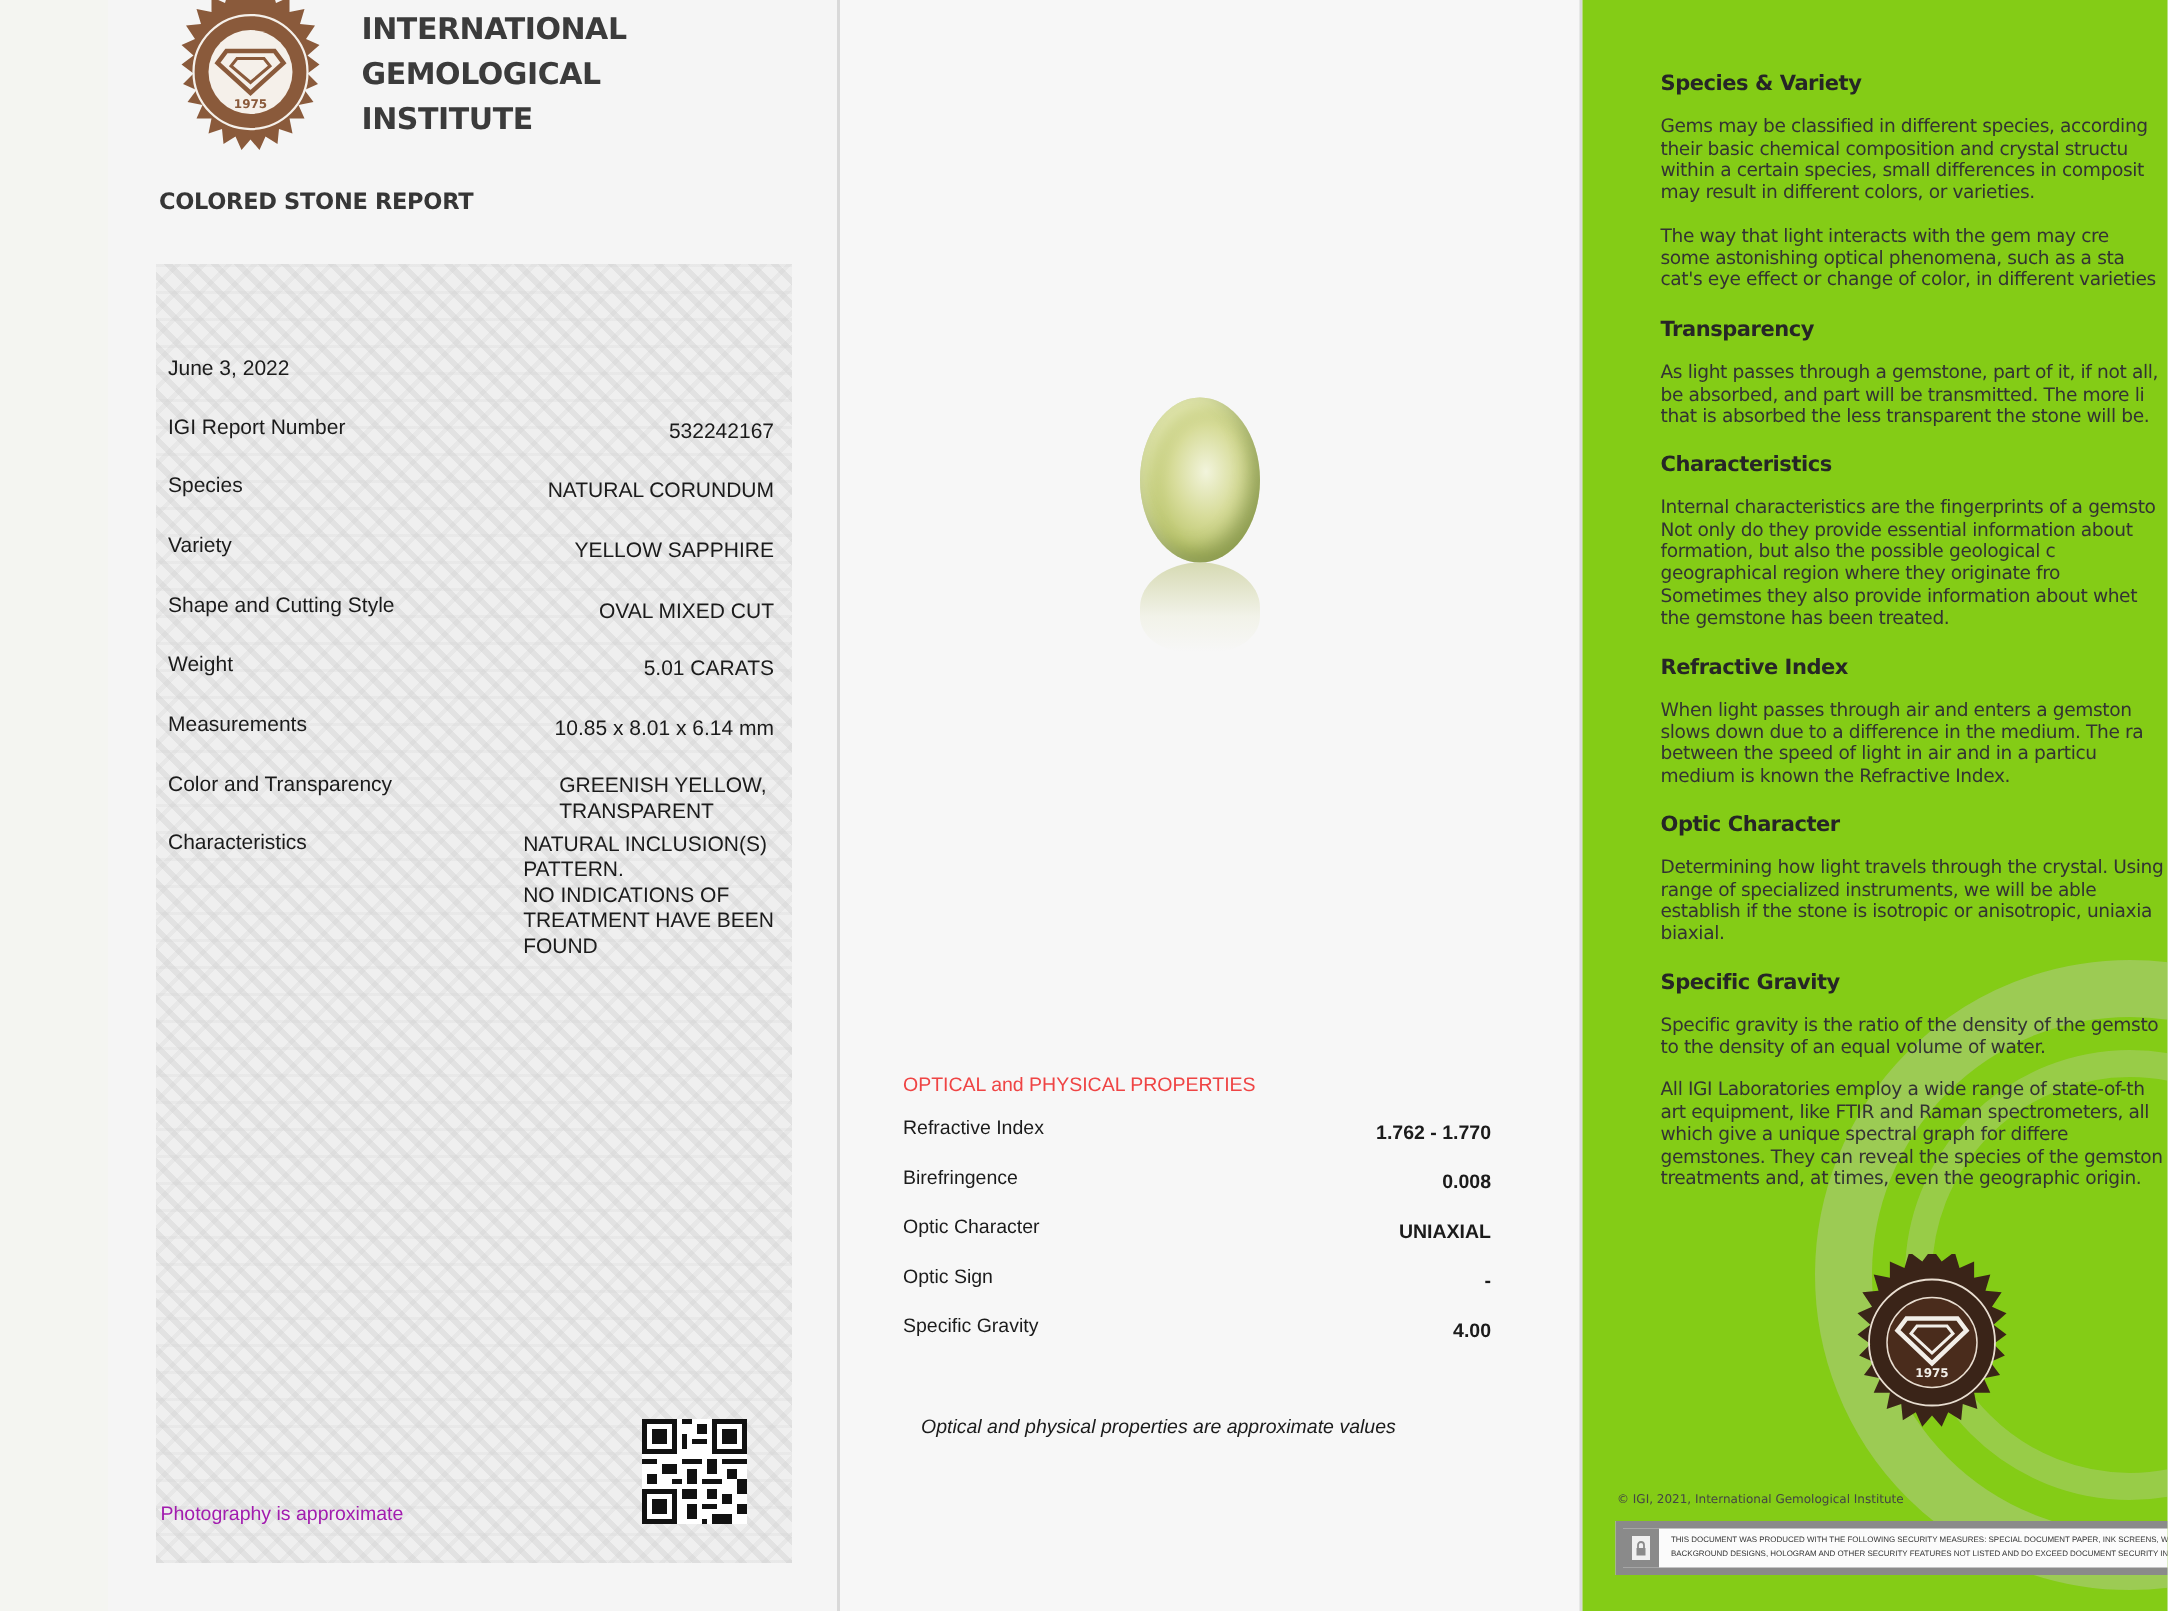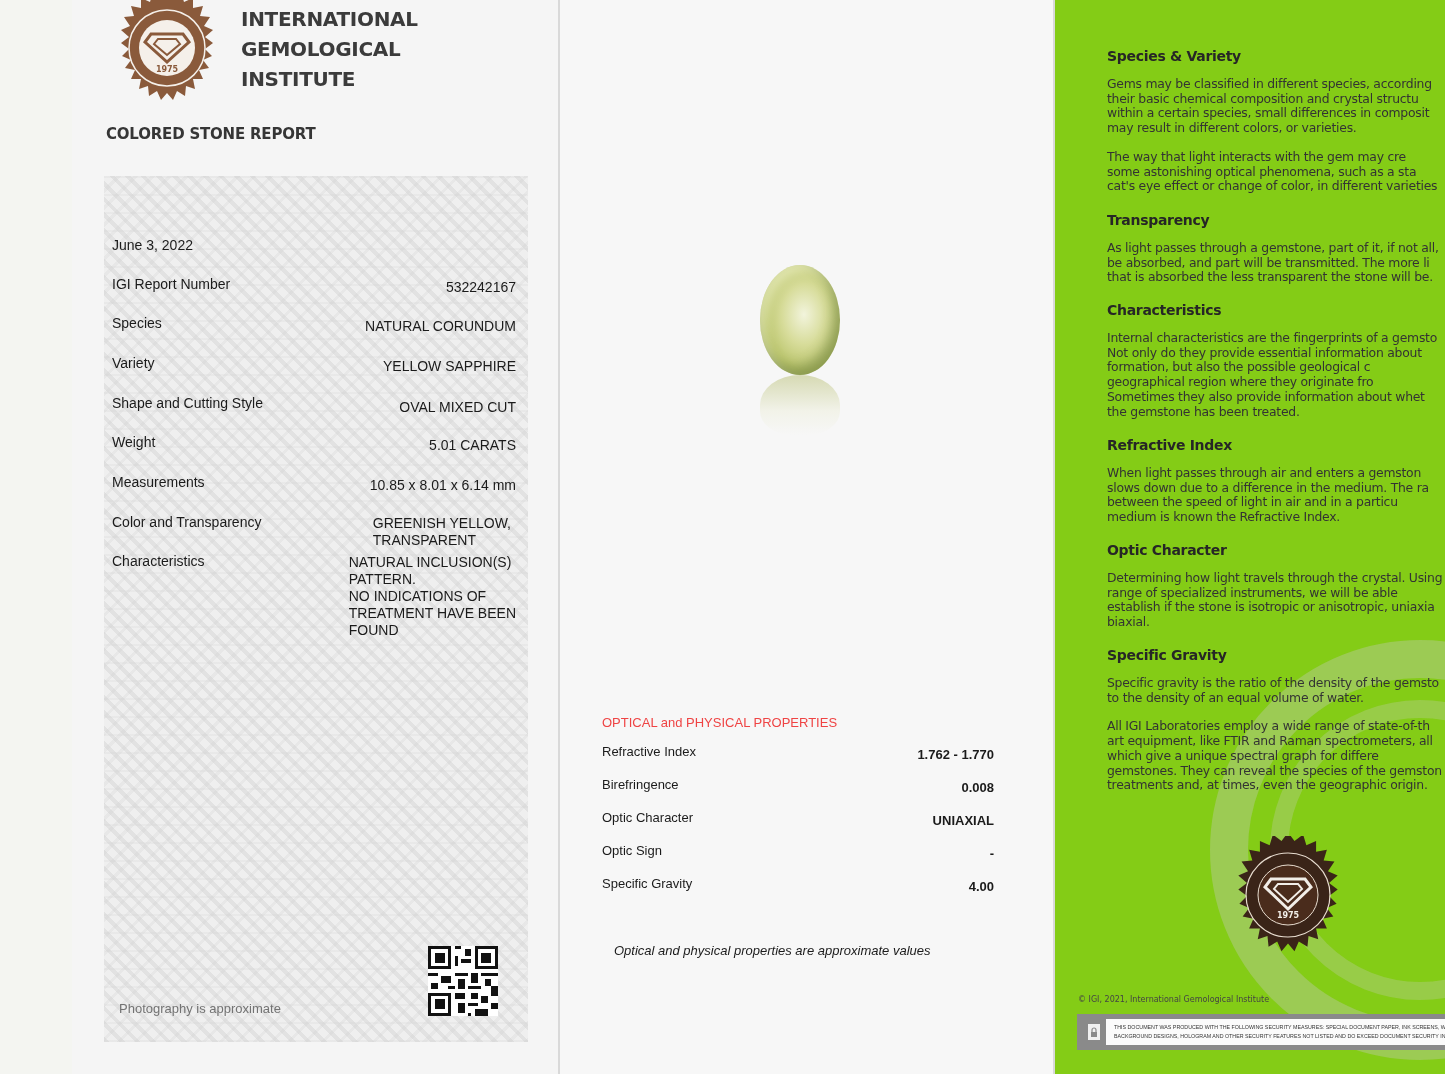--- a/index.html
+++ b/index.html
@@ -27,21 +27,21 @@
       repeating-linear-gradient(0deg, rgba(215,215,215,0.5) 0 2px, transparent 2px 18px);
   }
   .pattern-overlay { position: absolute; left: 32px; top: 176px; width: 424px; height: 866px; background: rgba(245,245,245,0.35); }
 
   .date { position: absolute; left: 40px; top: 237px; font-size: 14px; color: #1b1b1b; }
   .row { position: absolute; left: 40px; width: 404px; font-size: 14px; color: #1b1b1b; }
   .row .lbl { position: absolute; left: 0; top: 0; white-space: nowrap; }
   .row .val { position: absolute; right: 0; top: 0; white-space: pre-line; line-height: 17px; }
 
   .qr { position: absolute; left: 356px; top: 946px; width: 70px; height: 70px; background: #fff; }
-  .photo-note { position: absolute; left: 35px; top: 1001px; font-size: 13px; color: #737373; margin-left: 12px; }
+  .photo-note { position: absolute; left: 35px; top: 1001px; font-size: 13px; color: #a21caf; }
 
   
   .gem-wrap { position: absolute; left: 198px; top: 265px; width: 86px; height: 175px; }
   .gem { position: absolute; left: 2px; top: 0; width: 80px; height: 110px; border-radius: 50%;
     background: radial-gradient(ellipse at 55% 45%, #f2f4dc 0%, #d7dc9a 35%, #b9c46a 65%, #98a653 100%);
     box-shadow: inset -6px -8px 12px rgba(90,110,50,0.45), inset 6px 6px 10px rgba(255,255,230,0.5); }
   .gem-reflection { position: absolute; left: 2px; top: 110px; width: 80px; height: 60px; border-radius: 50% 50% 40% 40%;
     background: linear-gradient(180deg, rgba(200,205,150,0.7) 0%, rgba(230,232,200,0.3) 60%, rgba(247,247,247,0) 100%); }
 
   .props-title { position: absolute; left: 42px; top: 715px; font-size: 13px; color: #ef4444; }

